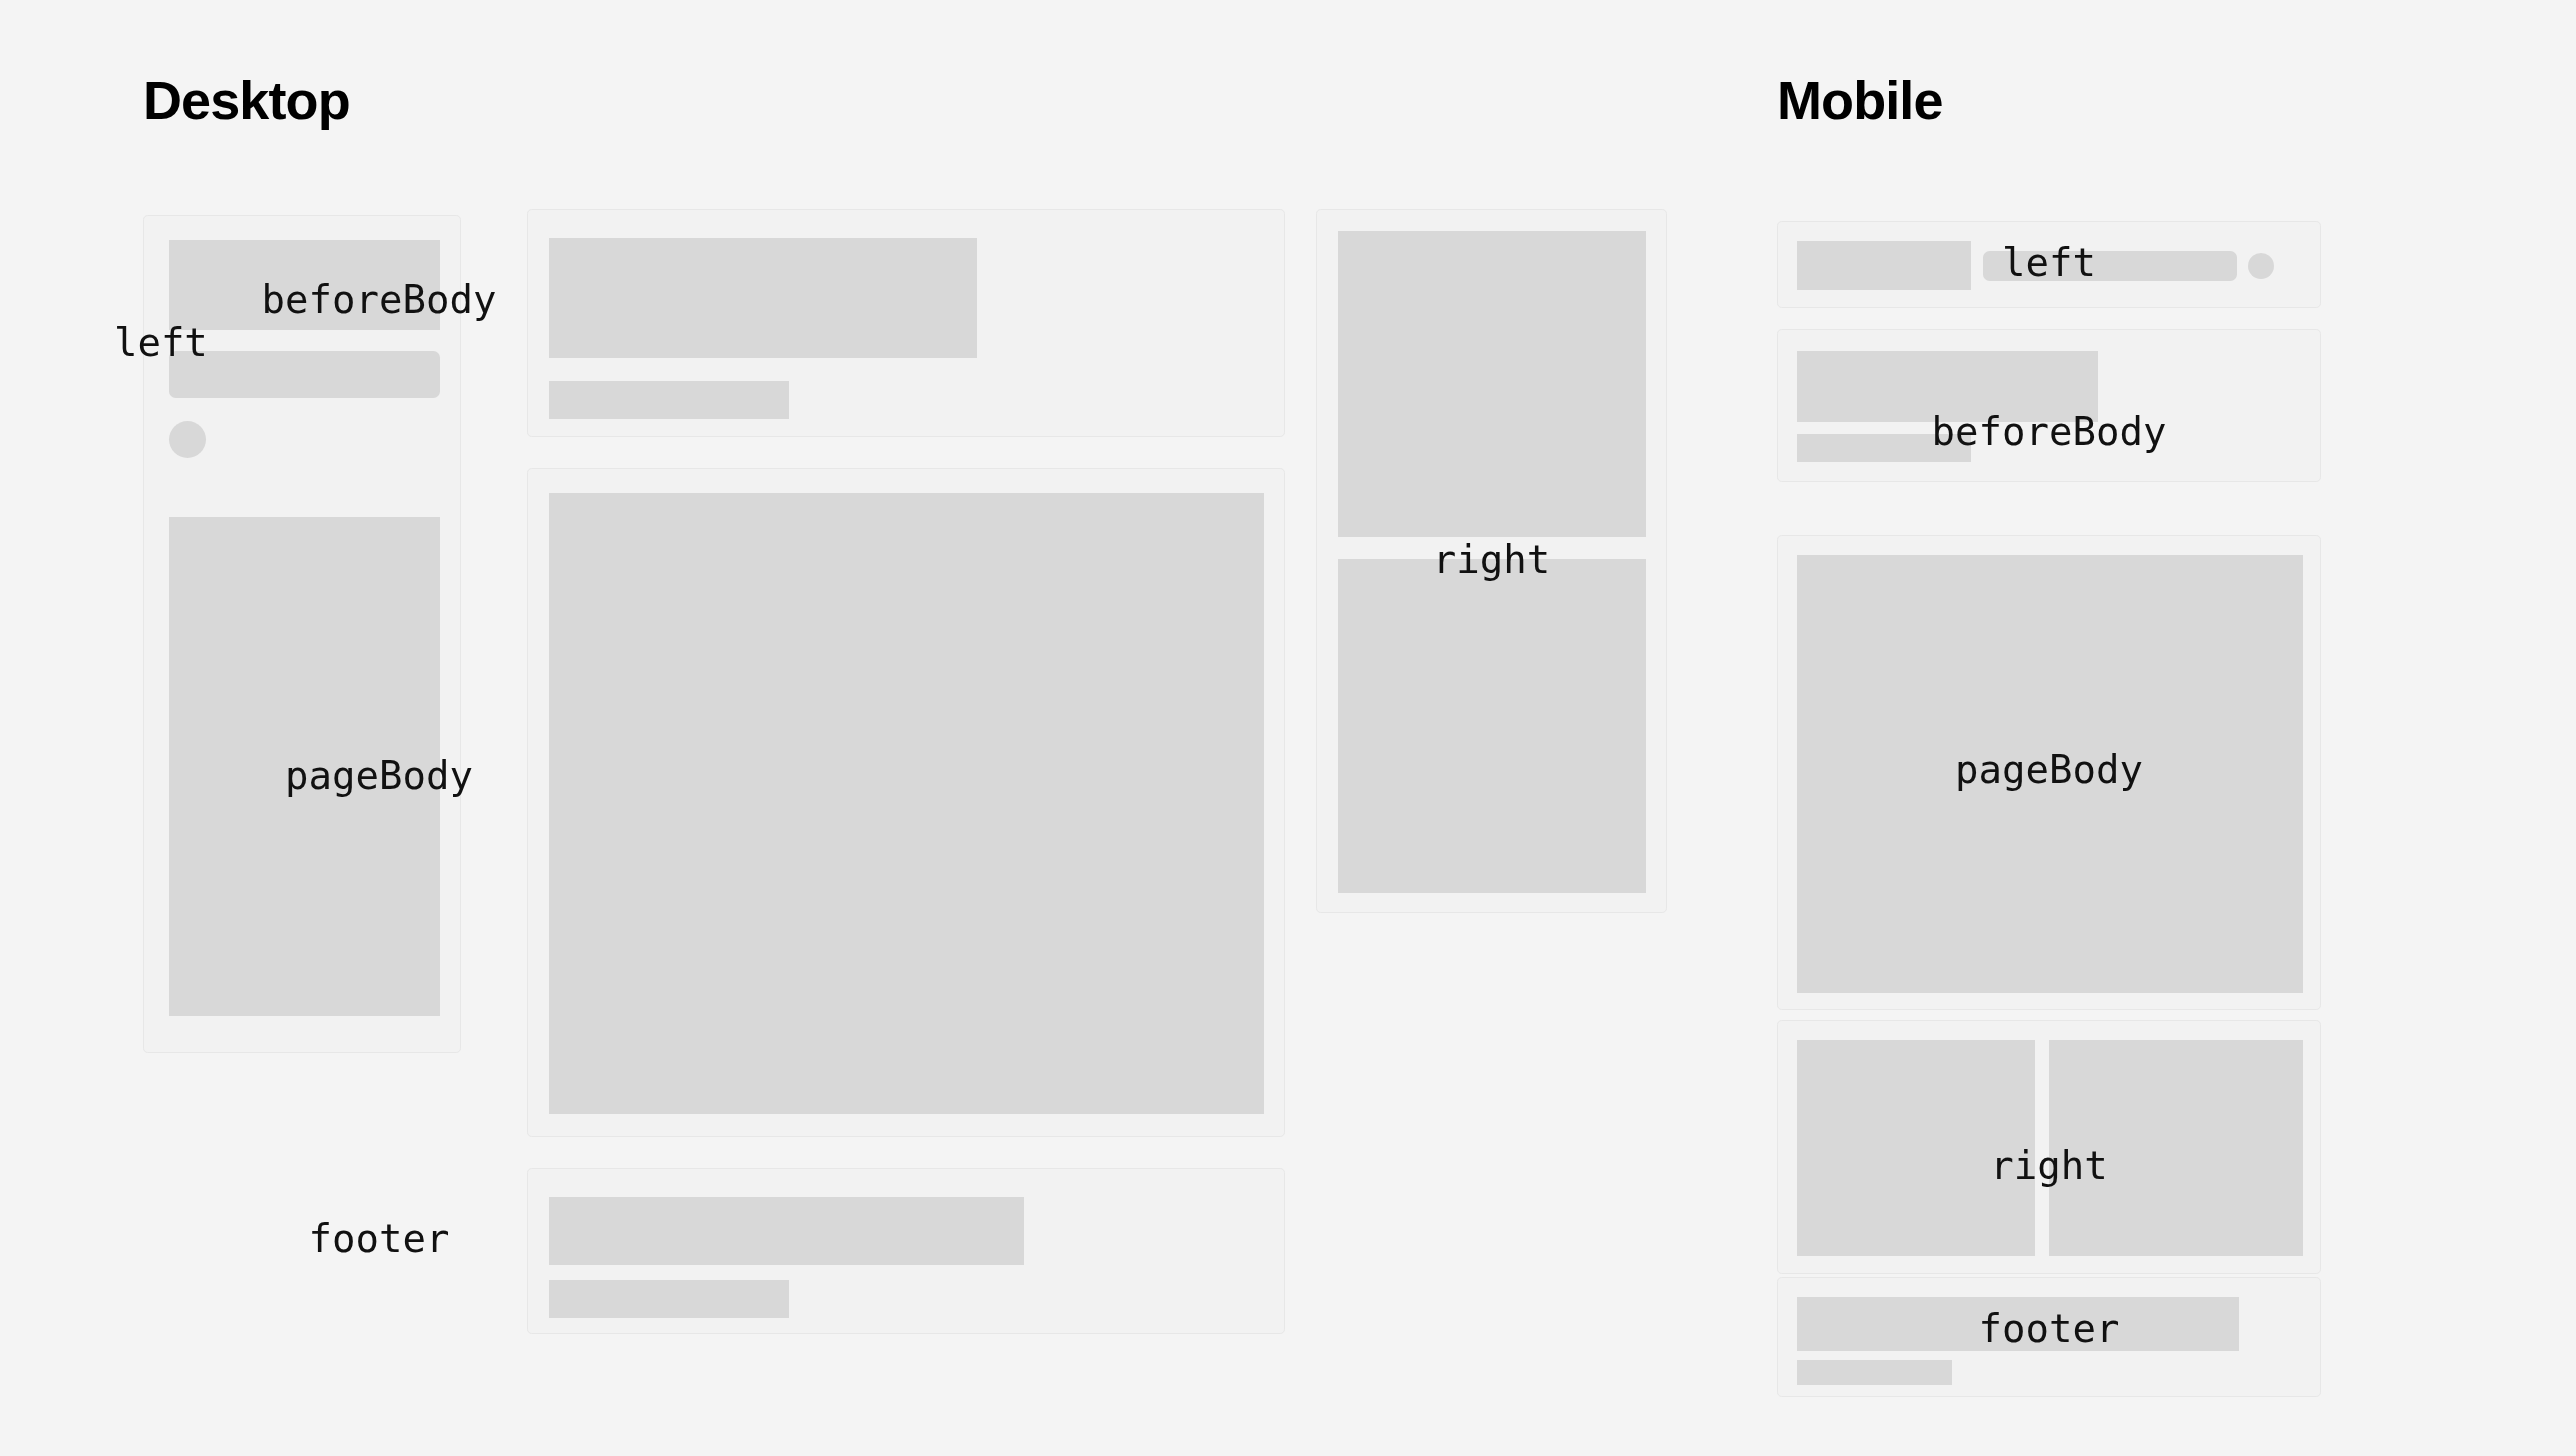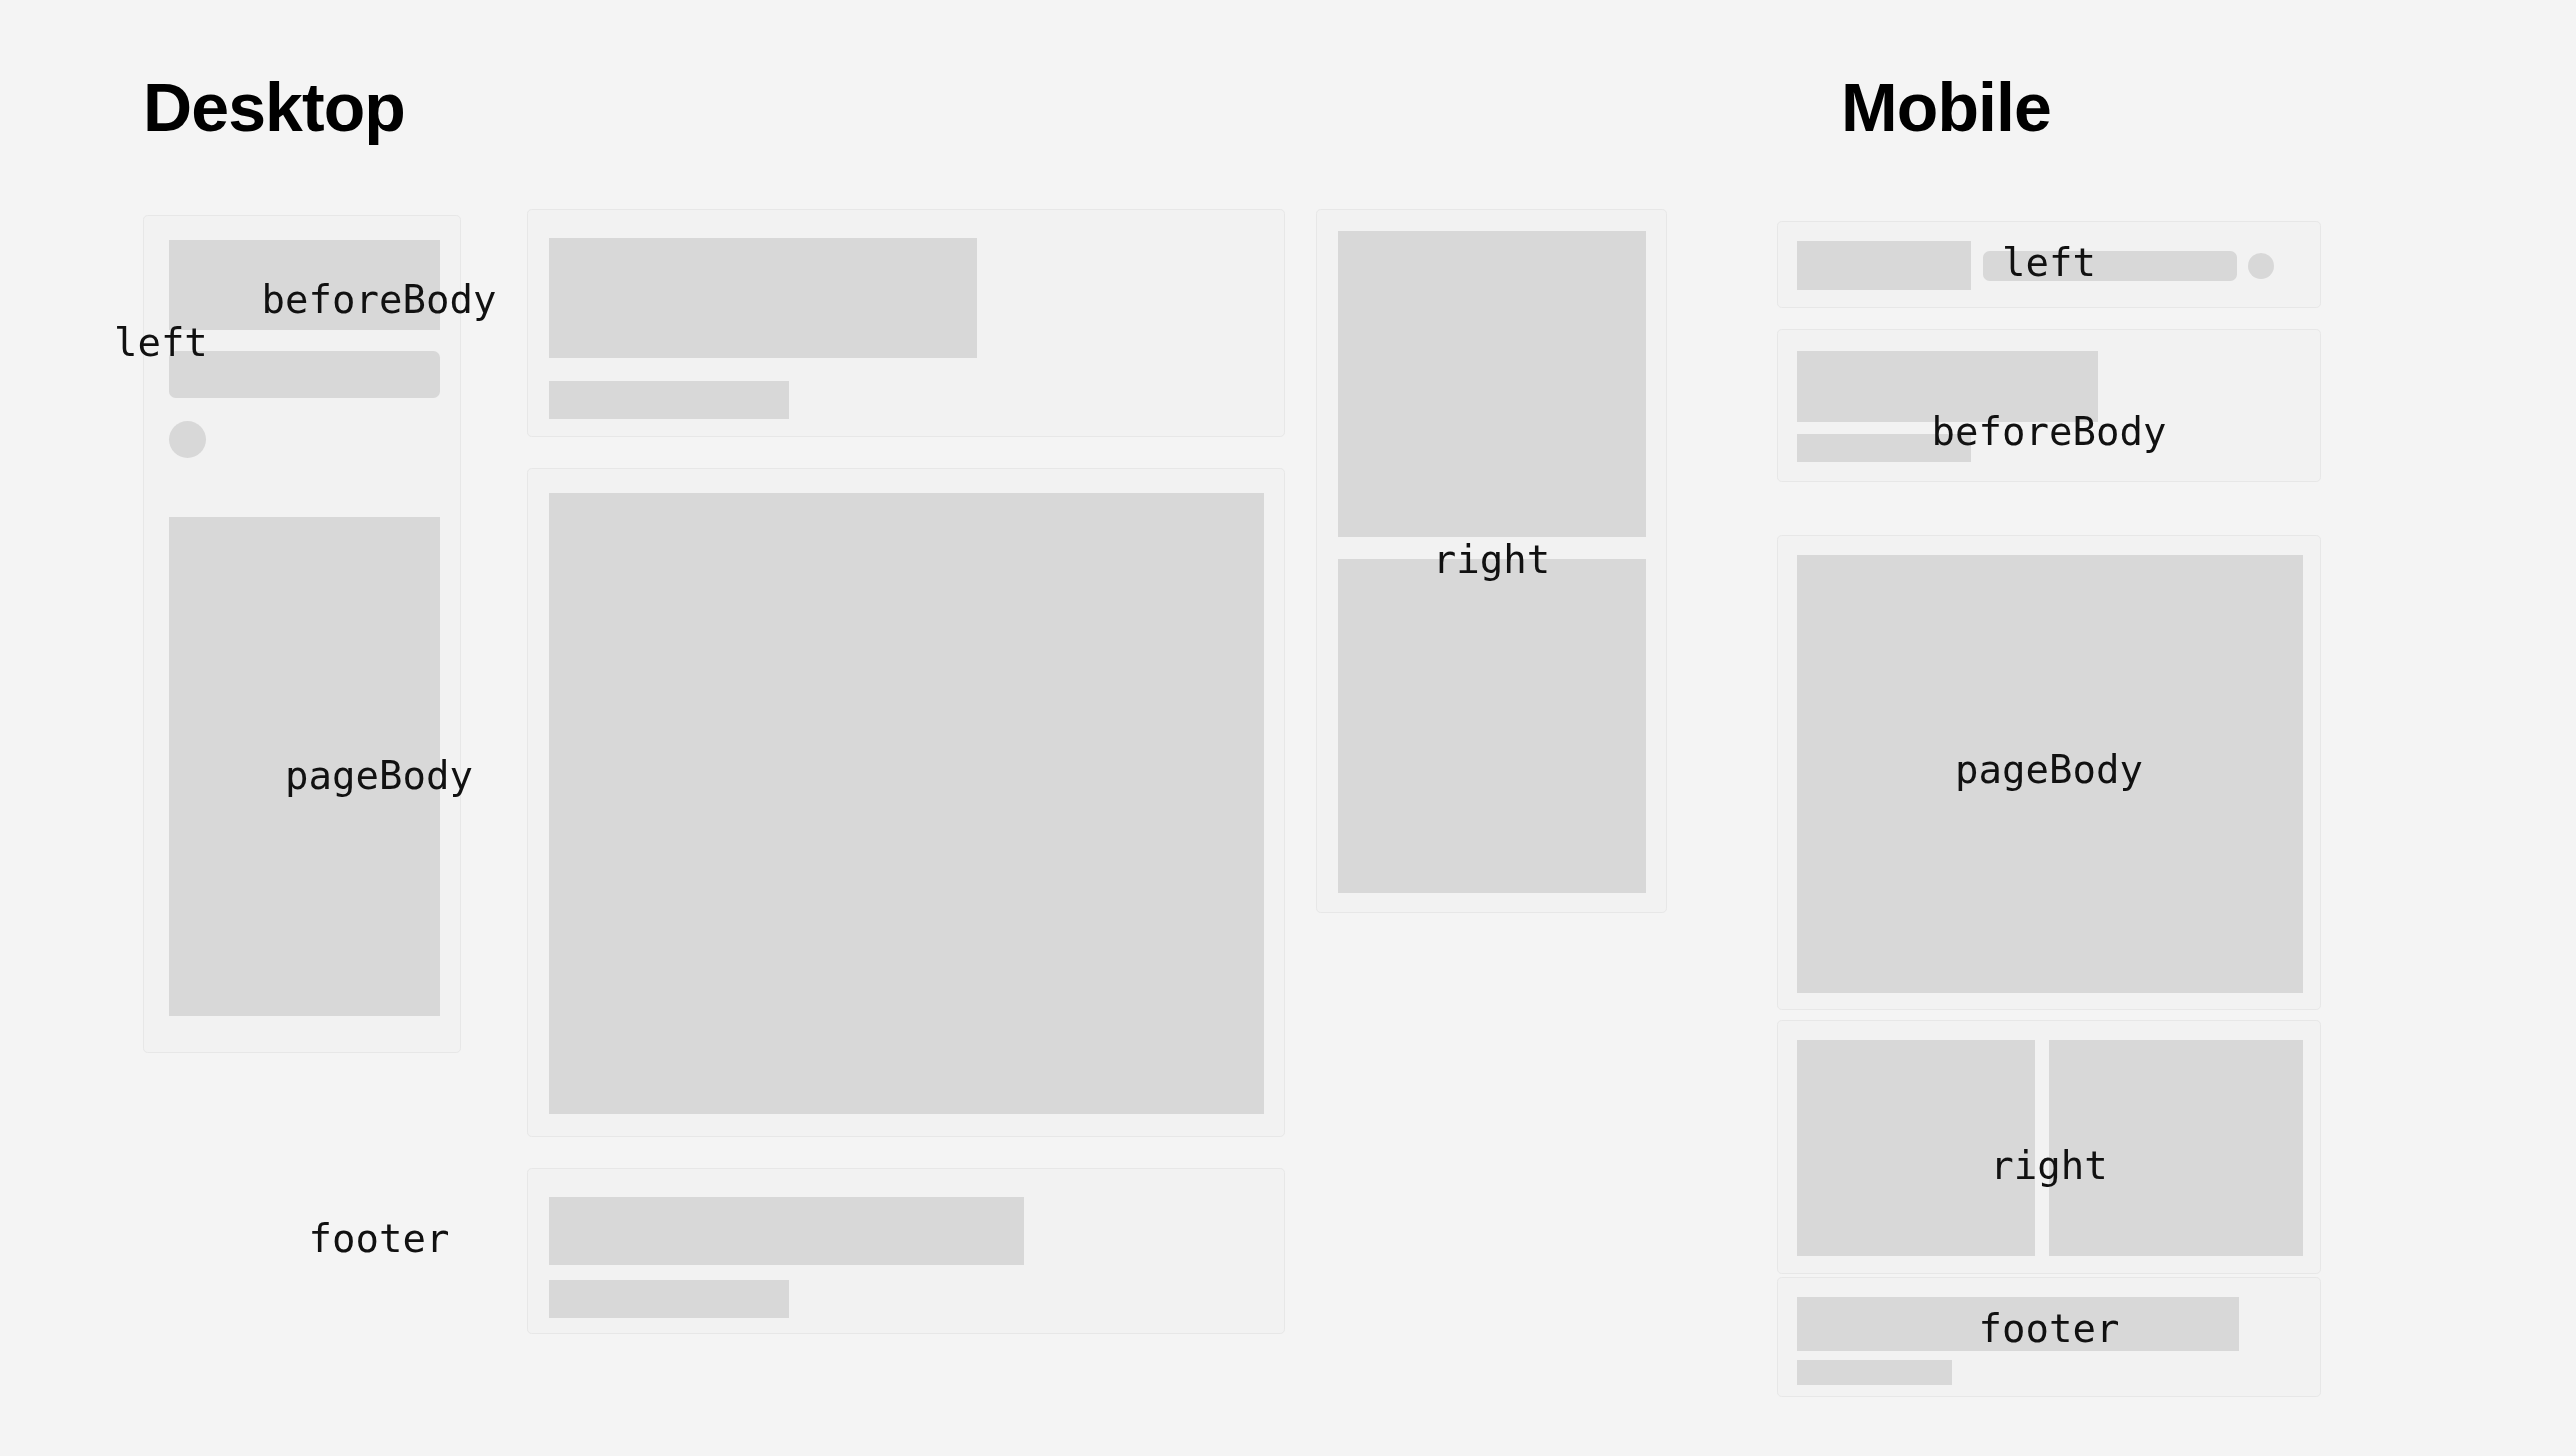--- a/index.html
+++ b/index.html
@@ -18,28 +18,28 @@
   .stage {
     position: absolute;
     inset: 0;
   }
 
   
   .col-title {
     position: absolute;
     font-family: "Liberation Sans", sans-serif;
     font-weight: bold;
-    font-size: 68px;
+    font-size: 54px;
     letter-spacing: -0.9px;
     color: #000000;
     line-height: 1;
     white-space: nowrap;
   }
   #title-desktop { left: 143px; top: 73px; }
-  #title-mobile  { left: 1841px; top: 73px; }
+  #title-mobile  { left: 1777px; top: 73px; }
 
   
   .panel {
     position: absolute;
     background: #f2f2f2;
     border: 1.9px solid #e7e7e7;
     border-radius: 4.7px;
     box-sizing: border-box;
   }
 

